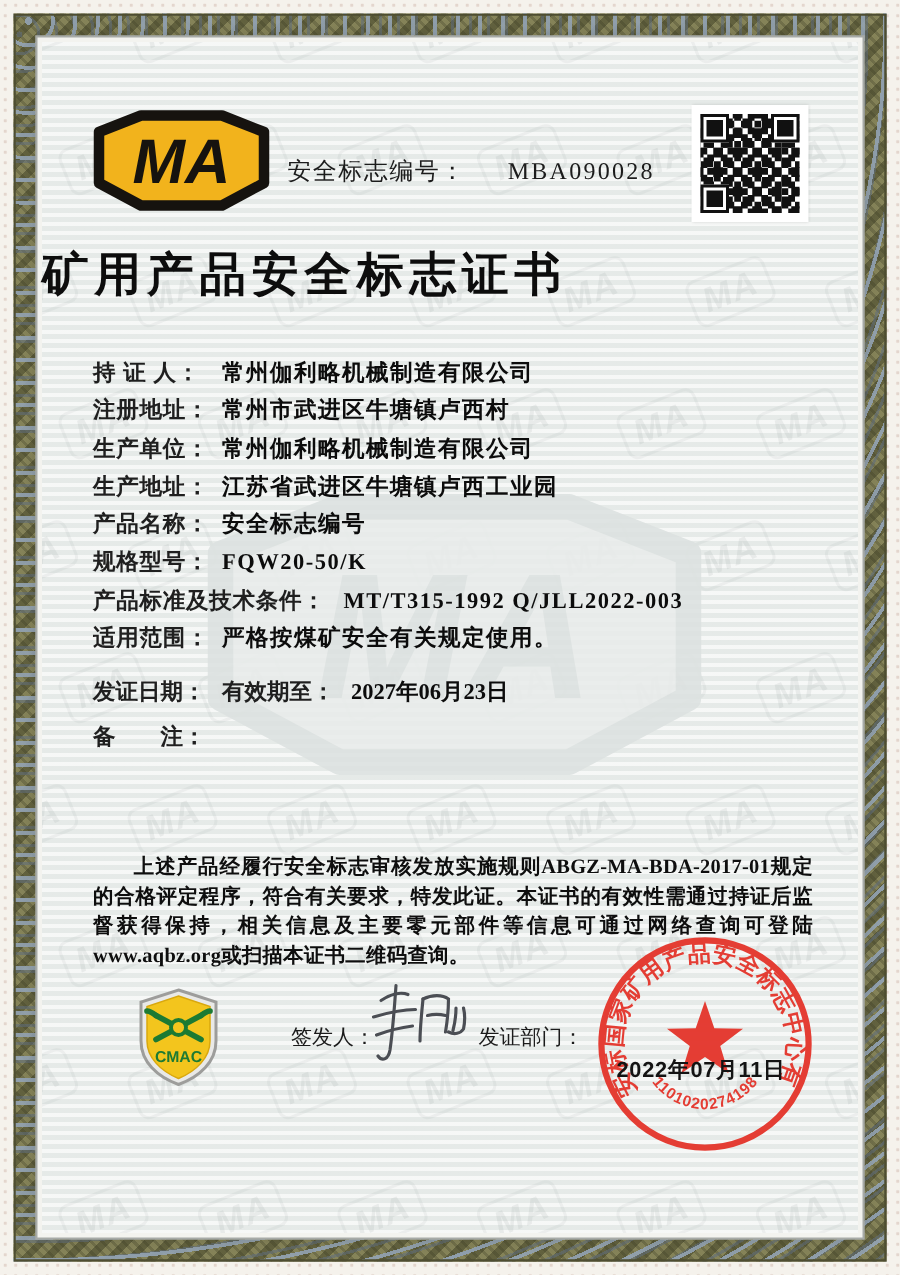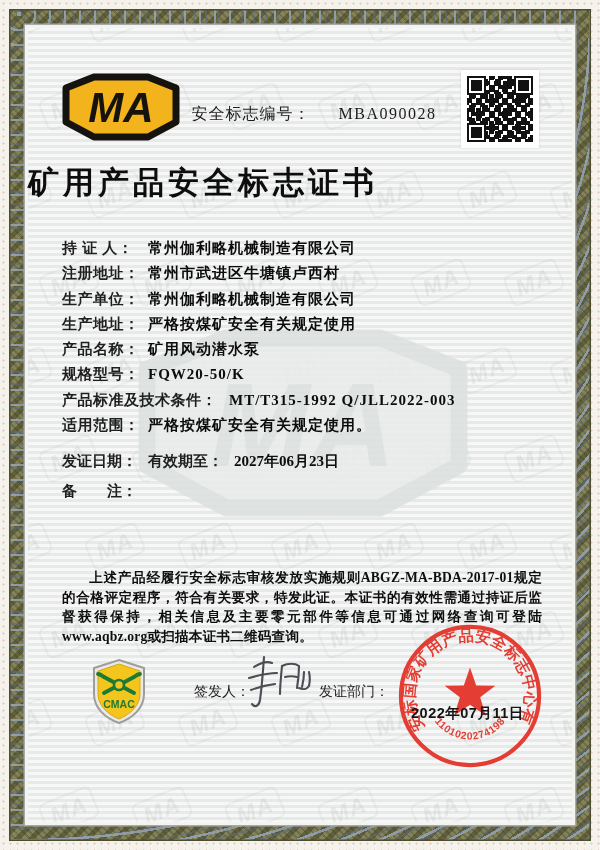--- a/index.html
+++ b/index.html
@@ -192,25 +192,25 @@
         <div class="frow">
           <span class="lbl">注册地址：</span>
           <span class="val">常州市武进区牛塘镇卢西村</span>
         </div>
         <div class="frow">
           <span class="lbl">生产单位：</span>
           <span class="val">常州伽利略机械制造有限公司</span>
         </div>
         <div class="frow">
           <span class="lbl">生产地址：</span>
-          <span class="val">严格按煤矿安全有关规定使用</span>
+          <span class="val">江苏省武进区牛塘镇卢西工业园</span>
         </div>
         <div class="frow">
           <span class="lbl">产品名称：</span>
-          <span class="val">矿用风动潜水泵</span>
+          <span class="val">安全标志编号</span>
         </div>
         <div class="frow">
           <span class="lbl">规格型号：</span>
           <span class="val">FQW20-50/K</span>
         </div>
         <div class="frow wide">
           <span class="lbl">产品标准及技术条件：</span>
           <span class="val">MT/T315-1992 Q/JLL2022-003</span>
         </div>
         <div class="frow">

